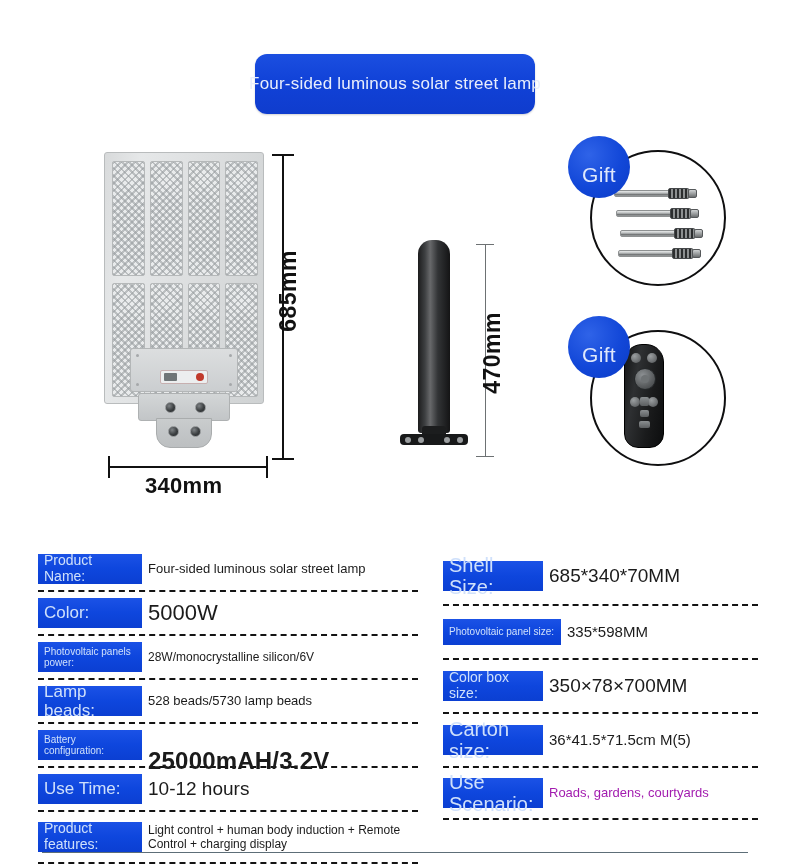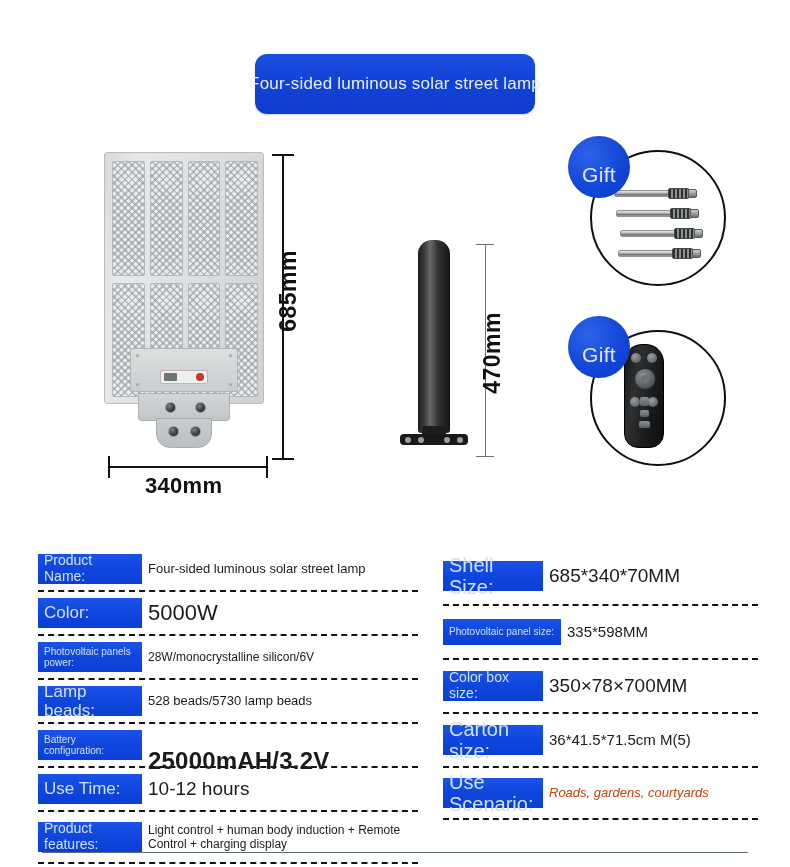--- a/index.html
+++ b/index.html
@@ -375,21 +375,21 @@
   .v-big  { font-size: 24px; font-weight: bold; letter-spacing: .2px; margin-top: 32px; }
   .v-lg   { font-size: 19px; }
   .v-md   { font-size: 15px; }
   .v-sm   { font-size: 13px; }
   .v-xs   { font-size: 12px; }
 
   #col-right .spec-row { height: 54px; }
   #col-right .spec-tag { width: 100px; height: 30px; }
   #col-right .spec-tag.wide { width: 118px; height: 26px; }
 
-  .grey-val { color: #c2410c; font-style: italic; }
+  .grey-val { color: #a21caf; }
 
   
   #bottom-rule {
     position: absolute;
     left: 42px;
     top: 852px;
     width: 706px;
     height: 1px;
     background: #5d6e78;
   }

